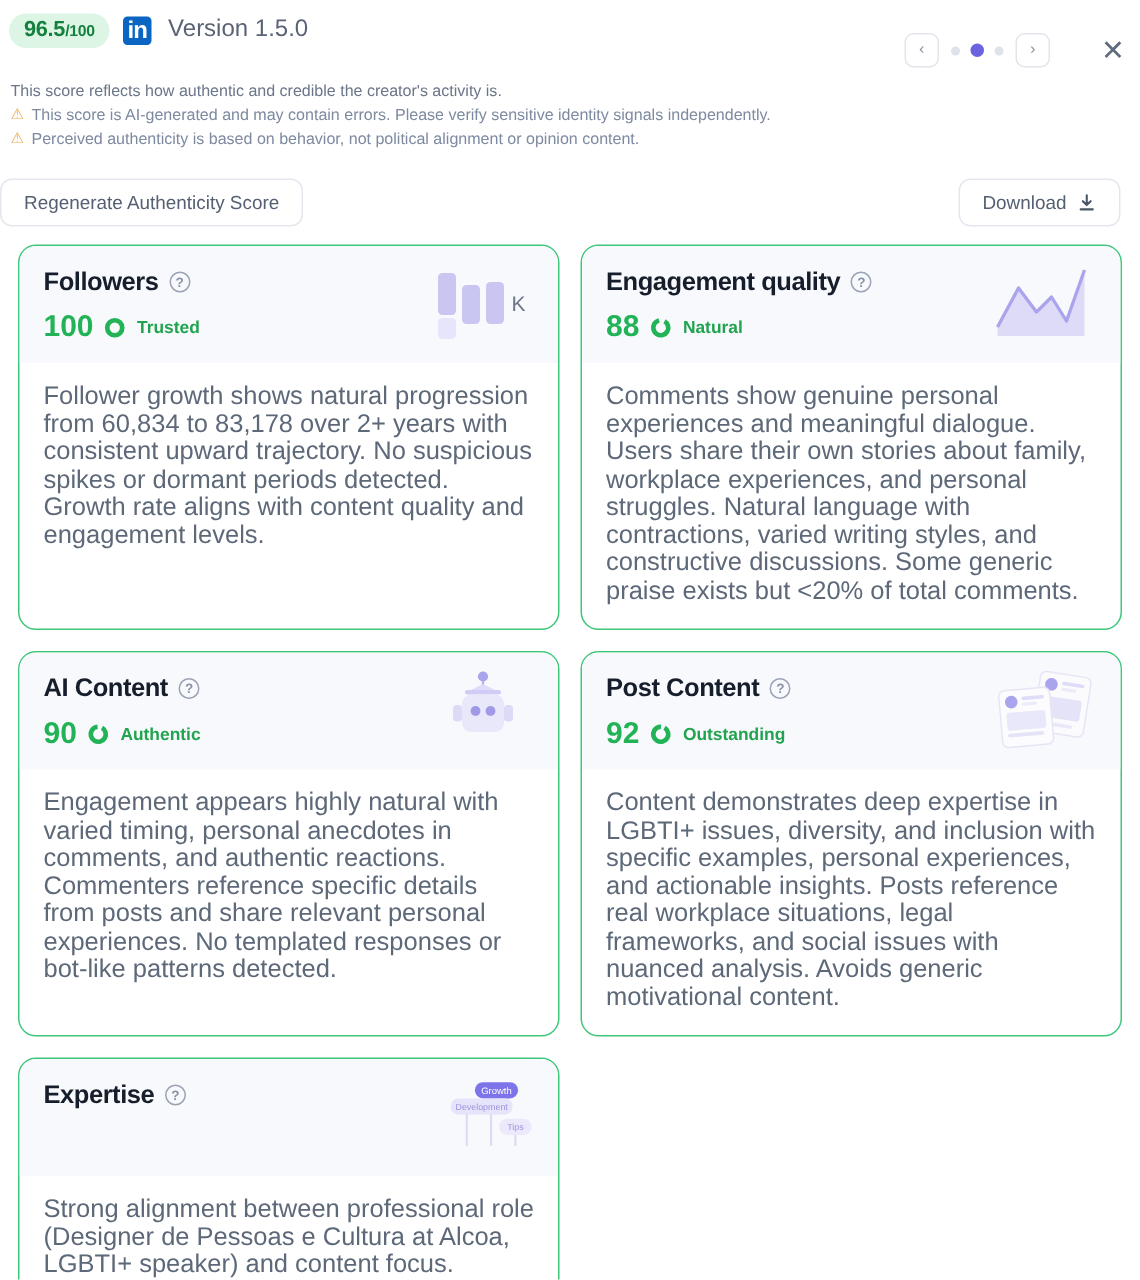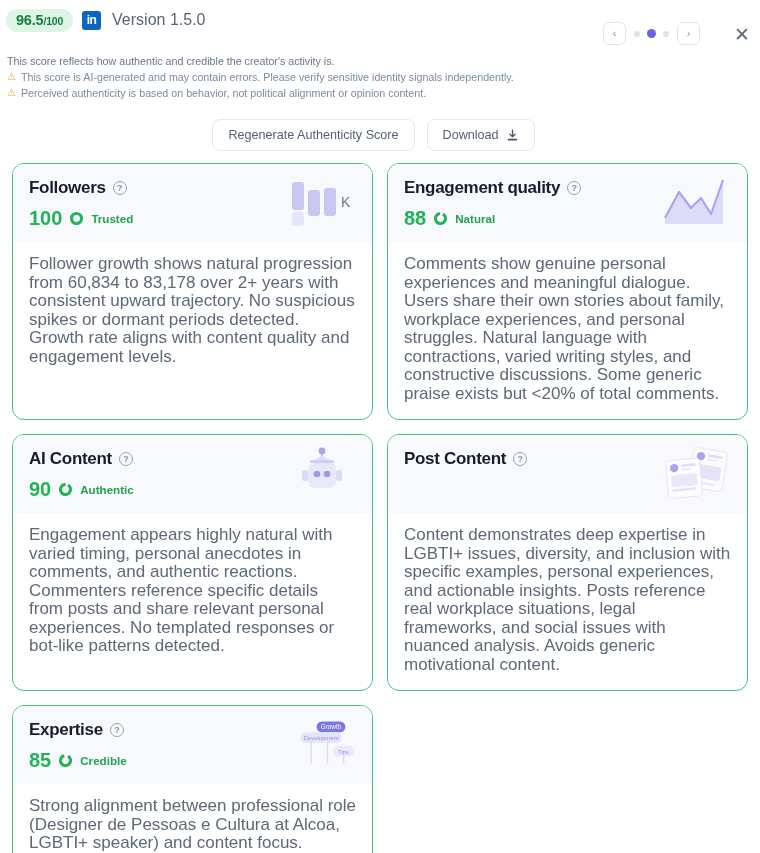--- a/index.html
+++ b/index.html
@@ -15,21 +15,21 @@
   .header { position: relative; padding: 6px 0 0 0; }
   .hdr-top { display: flex; align-items: center; gap: 9px; padding-left: 6px; height: 28px; }
   .score-badge {
     background: #dcf5e4; color: #15803d; border-radius: 999px;
     padding: 3px 10px 4px 10px; font-size: 14.5px; font-weight: 600;
     letter-spacing: -0.2px; white-space: nowrap;
   }
   .score-badge .denom { font-size: 10.5px; font-weight: 600; }
   .li-icon {
     width: 19px; height: 19px; background: #0a66c2; border-radius: 3px;
-    color: #fff; font-size: 12px; font-weight: 700; line-height: 19px;
+    color: #fff; font-size: 16px; font-weight: 700; line-height: 19px;
     text-align: center; font-family: "Liberation Sans", sans-serif;
     display: inline-block; letter-spacing: -0.5px;
   }
   .hdr-title { font-size: 20px; font-weight: 700; color: #1b2333; letter-spacing: -0.3px; }
   .hdr-version { font-size: 16px; color: #5a6476; font-weight: 400; margin-left: 2px; }
 
   .hdr-sub { font-size: 10.7px; color: #6b7689; padding-left: 7px; margin-top: 20px; line-height: 15px; }
   .hdr-warn { font-size: 10.7px; color: #7d8aa0; padding-left: 7px; line-height: 16px;
               display: flex; align-items: flex-start; gap: 5px; }
   .warn-tri { color: #f0ad4e; font-size: 10px; line-height: 16px; }
@@ -41,21 +41,21 @@
     background: #fff; color: #8a93a5; font-size: 11px; line-height: 21px; text-align: center;
     cursor: pointer;
   }
   .dots { display: flex; align-items: center; gap: 7px; }
   .dot { width: 6px; height: 6px; border-radius: 50%; background: #dfe2ea; }
   .dot.active { width: 9px; height: 9px; background: #6c63e0; }
   .close-x { position: absolute; right: 10px; top: 25px; font-size: 19px; color: #5f6b7e;
              cursor: pointer; line-height: 1; font-weight: 300; }
 
   
-  .actions { display: flex; justify-content: center; gap: 12px; padding: 18px 13px 0 0; }
+  .actions { display: flex; justify-content: space-between; gap: 12px; padding: 18px 13px 0 0; }
   .btn {
     border: 1px solid #e4e7ee; border-radius: 8px; background: #fff;
     color: #556072; font-size: 12.6px; padding: 8px 15px; cursor: pointer;
     display: flex; align-items: center; gap: 7px; white-space: nowrap;
   }
 
   
   .grid { padding: 12px 12px 0 12px; display: flex; flex-wrap: wrap; gap: 14px; }
   .card {
     width: 361px; background: #fff; border: 1.3px solid #3ec77a; border-radius: 12px;
@@ -204,20 +204,27 @@
         </svg>
       </div>
       <div class="card-body">Engagement appears highly natural with varied timing, personal anecdotes in comments, and authentic reactions. Commenters reference specific details from posts and share relevant personal experiences. No templated responses or bot-like patterns detected.</div>
     </div>
 
     <div class="card">
       <div class="card-head">
         <div class="card-title">
           <span>Post Content</span>
           <span class="q-mark">?</span>
+        </div>
+        <div class="card-score">
+          <span class="sc-num">92</span>
+          <svg class="ring" viewBox="0 0 24 24">
+            <circle cx="12" cy="12" r="8" fill="none" stroke="#22b357" stroke-width="5" stroke-dasharray="46 50" transform="rotate(-60 12 12)"></circle>
+          </svg>
+          <span class="sc-label">Outstanding</span>
         </div>
         <svg class="card-ill" viewBox="0 0 72 56">
           <g transform="rotate(9 44 24)">
             <rect x="30" y="4" width="34" height="40" rx="4" fill="#fbfbfe" stroke="#e6e5f6"></rect>
             <circle cx="38" cy="12" r="4.2" fill="#a9a4ec"></circle>
             <rect x="45" y="9" width="15" height="2.4" rx="1.2" fill="#dedcf8"></rect>
             <rect x="45" y="13" width="10" height="2.2" rx="1.1" fill="#ecebfa"></rect>
             <rect x="34" y="20" width="26" height="14" rx="2" fill="#e4e3f7"></rect>
             <rect x="34" y="37" width="22" height="2.4" rx="1.2" fill="#e9e8fa"></rect>
           </g>
@@ -233,27 +240,20 @@
       </div>
       <div class="card-body">Content demonstrates deep expertise in LGBTI+ issues, diversity, and inclusion with specific examples, personal experiences, and actionable insights. Posts reference real workplace situations, legal frameworks, and social issues with nuanced analysis. Avoids generic motivational content.</div>
     </div>
 
     <div class="card">
       <div class="card-head">
         <div class="card-title">
           <span>Expertise</span>
           <span class="q-mark">?</span>
         </div>
-        <div class="card-score">
-          <span class="sc-num">85</span>
-          <svg class="ring" viewBox="0 0 24 24">
-            <circle cx="12" cy="12" r="8" fill="none" stroke="#22b357" stroke-width="5" stroke-dasharray="43 50" transform="rotate(-60 12 12)"></circle>
-          </svg>
-          <span class="sc-label">Credible</span>
-        </div>
         <svg class="card-ill" viewBox="0 0 80 56">
           <path d="M28 22 L28 50 M46 14 L46 50 M64 30 L64 50" stroke="#ddd9f6" stroke-width="1.6"></path>
           <rect x="34" y="3" width="32" height="12" rx="6" fill="#7c74e8"></rect>
           <text x="50" y="11.6" font-size="7" fill="#ffffff" text-anchor="middle" font-family="Liberation Sans, sans-serif">Growth</text>
           <rect x="16" y="15" width="46" height="12" rx="6" fill="#e6e4fa"></rect>
           <text x="39" y="23.6" font-size="6.6" fill="#9a95e0" text-anchor="middle" font-family="Liberation Sans, sans-serif">Development</text>
           <rect x="52" y="30" width="24" height="12" rx="6" fill="#ebe9fb"></rect>
           <text x="64" y="38.6" font-size="6.6" fill="#9a95e0" text-anchor="middle" font-family="Liberation Sans, sans-serif">Tips</text>
         </svg>
       </div>

